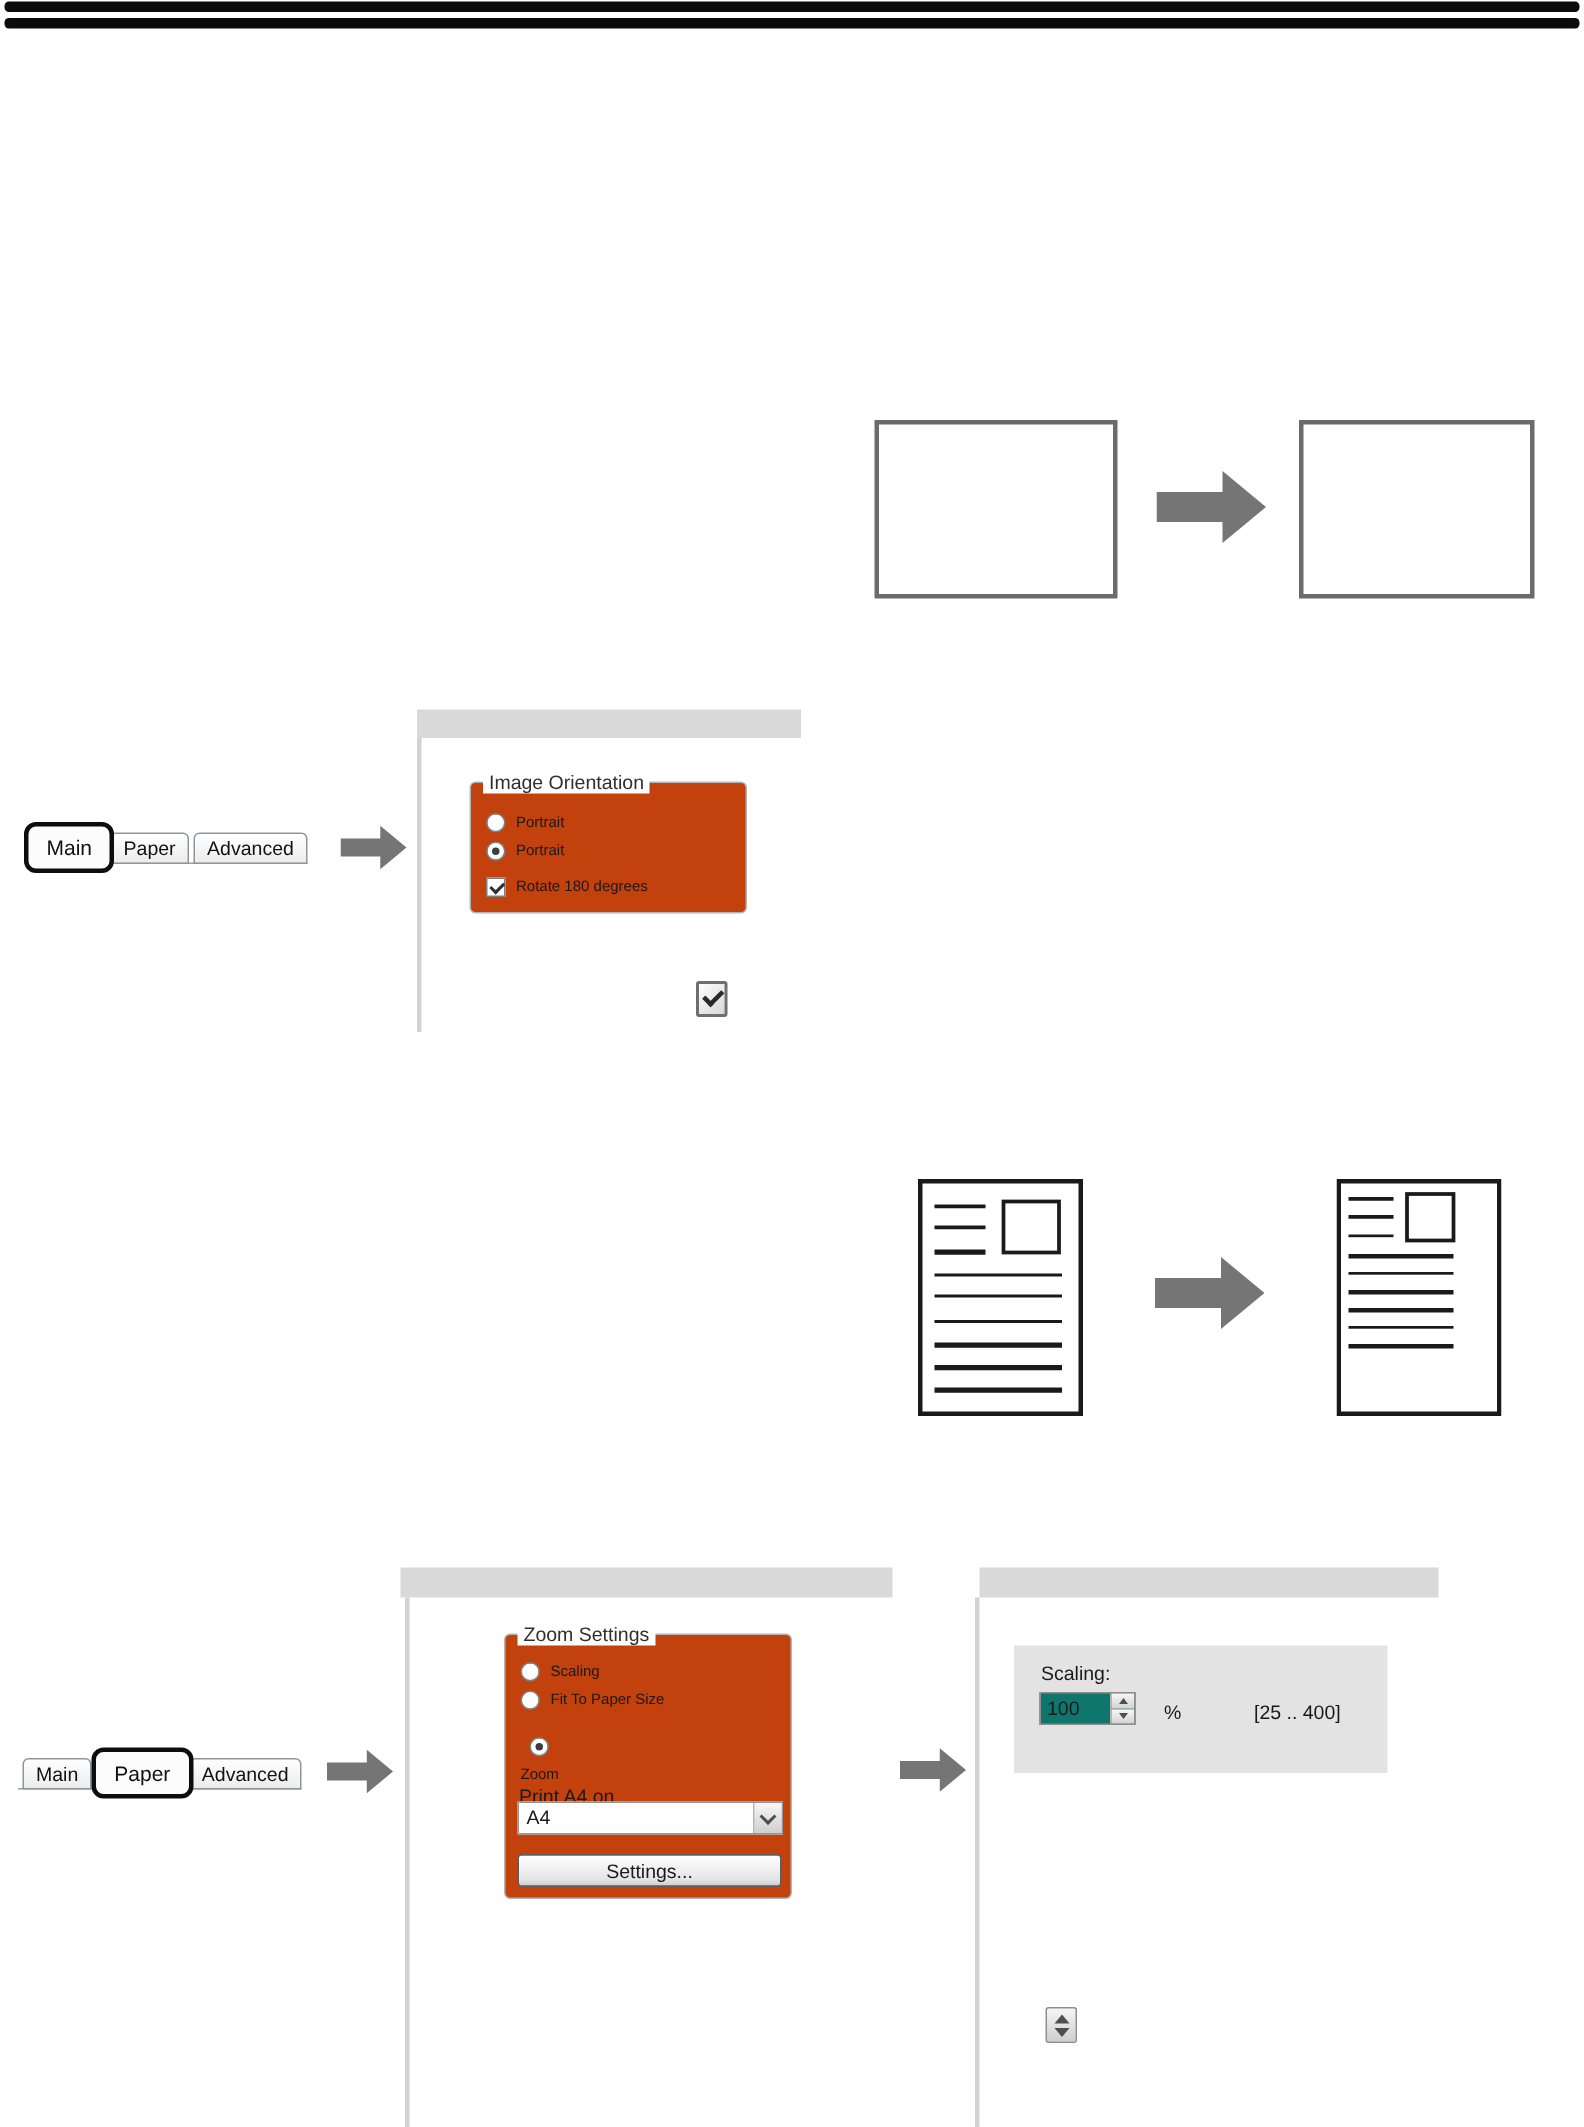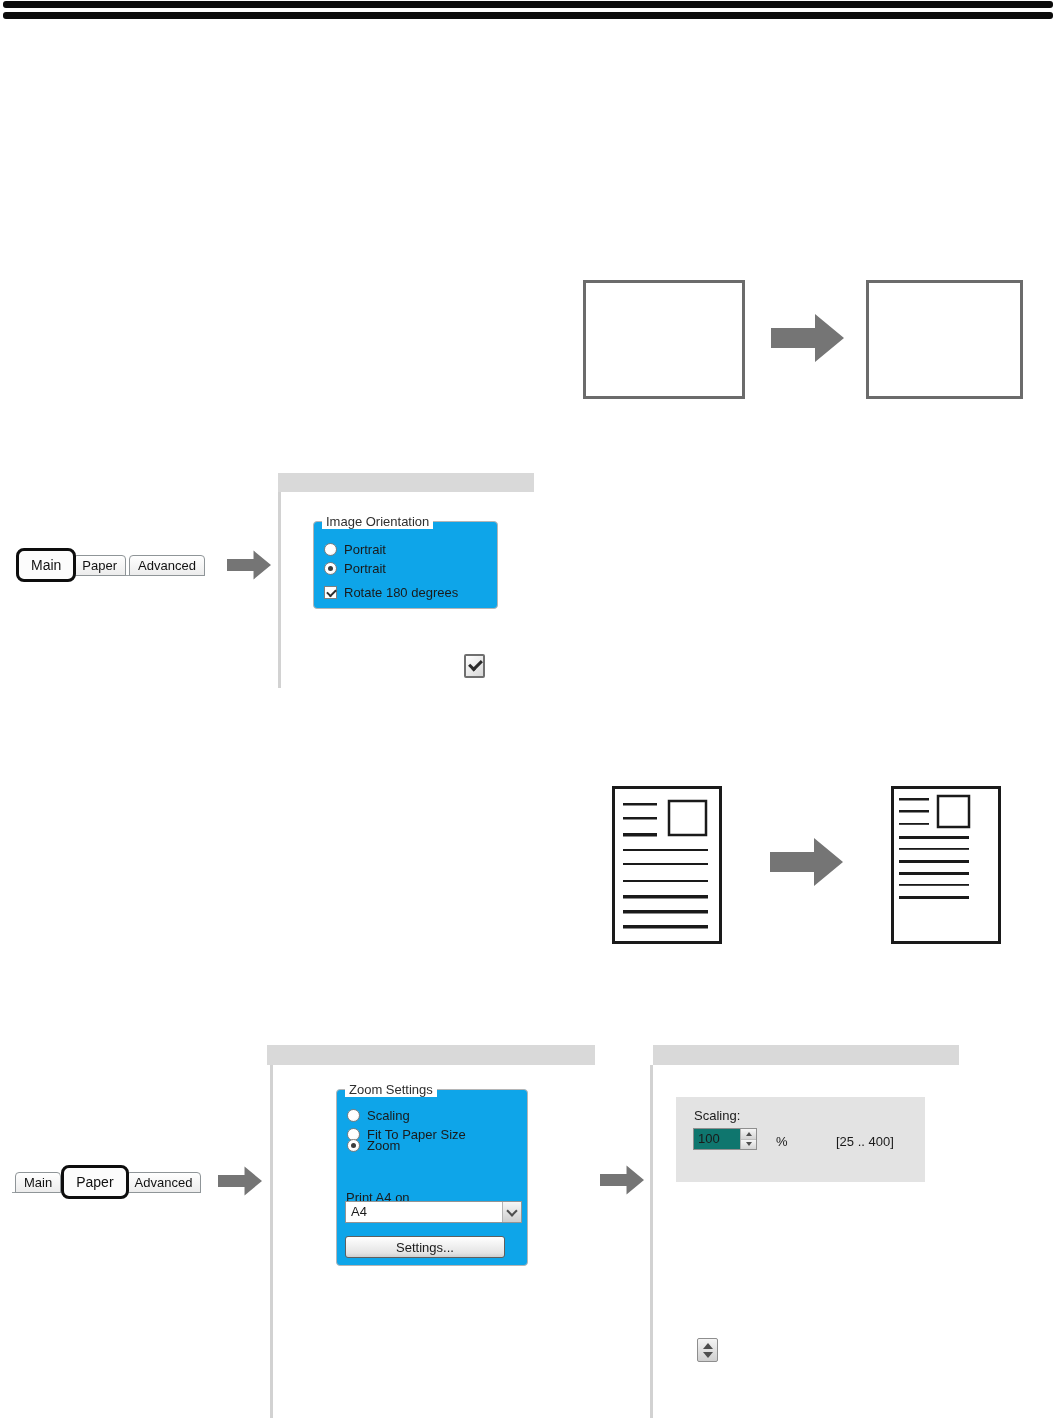--- a/index.html
+++ b/index.html
@@ -24,23 +24,23 @@
   .tabstrip{position:absolute;display:flex;align-items:flex-end;}
   .stripbase{position:absolute;left:0;right:0;bottom:6px;height:1px;background:#9aa0a3;z-index:0;}
   .tab{position:relative;z-index:1;box-sizing:border-box;height:21px;margin-bottom:6px;margin-left:3px;
        padding:0 8px;display:flex;align-items:center;font-size:13px;color:#111;
        background:linear-gradient(#ffffff,#ececec);border:1px solid #8f9598;border-radius:4px 4px 0 0;}
   .tab.active{z-index:3;height:34px;margin-bottom:0;margin-left:0;padding:0 12px;font-size:14px;
        background:#fcfcfc;border:3px solid #0d0d0d;border-radius:8px;}
   .tab.active + .tab{margin-left:-3px;}
 
   
-  .groupbox{position:absolute;box-sizing:border-box;border:1px solid #b5b5b5;border-radius:4px;background:#0ea5e9;}
+  .groupbox{position:absolute;box-sizing:border-box;border:1px solid #b5b5b5;border-radius:4px;background:#c2410c;}
   .gtitle{position:absolute;top:-8px;left:8px;background:#fff;padding:0 4px;font-size:13px;color:#2f2f2f;white-space:nowrap;}
-  .grow{position:absolute;left:10px;display:flex;align-items:center;gap:7px;font-size:13px;white-space:nowrap;}
+  .grow{position:absolute;left:10px;display:flex;align-items:center;gap:7px;font-size:10px;white-space:nowrap;}
 
   
   .radio{flex:none;width:13px;height:13px;box-sizing:border-box;border:1px solid #7f7f7f;border-radius:50%;
          background:radial-gradient(circle at 40% 35%,#ffffff 55%,#e2e2e2);position:relative;}
   .radio.on::after{content:"";position:absolute;inset:3px;border-radius:50%;background:#3d3d3d;}
 
   
   .cbx{flex:none;width:13px;height:13px;box-sizing:border-box;border:1px solid #7f7f7f;background:#fff;position:relative;}
   .cbx.on::after{content:"";position:absolute;left:2px;top:2px;width:7px;height:4px;
                  border-left:2px solid #2e2e2e;border-bottom:2px solid #2e2e2e;transform:rotate(-45deg);}
@@ -179,32 +179,32 @@
   <div class="groupbox" style="left:336px;top:1089px;width:192px;height:177px;">
     <div class="gtitle">Zoom Settings</div>
     <div class="grow" style="top:18px;">
       <span class="radio"></span>
       <span>Scaling</span>
     </div>
     <div class="grow" style="top:37px;">
       <span class="radio"></span>
       <span>Fit To Paper Size</span>
     </div>
-    <div class="grow" style="top:48px;">
+    <div class="grow" style="top:68px;flex-direction:column;">
       <span class="radio on"></span>
       <span>Zoom</span>
     </div>
     <div class="label13" style="left:9px;top:100px;">Print A4 on</div>
     <div class="combo" style="left:8px;top:111px;width:177px;height:22px;">
       <span class="val">A4</span>
       <span class="btn">
         <span class="chev"></span>
       </span>
     </div>
-    <div class="pushbtn" style="left:8px;top:146px;width:160px;height:22px;text-align:center;">Settings...</div>
+    <div class="pushbtn" style="left:8px;top:146px;width:176px;height:22px;text-align:center;">Settings...</div>
   </div>
 
   <svg class="arrow" style="left:600px;top:1164px;" width="44" height="32" viewBox="0 0 73 48">
     <polygon points="0,14 44,14 44,0 73,24 44,48 44,34 0,34" fill="#757575"></polygon>
   </svg>
 
   <div class="scalepanel" style="left:676px;top:1097px;width:249px;height:85px;">
     <div class="label13" style="left:18px;top:11px;">Scaling:</div>
     <div class="spinbox" style="left:17px;top:31px;width:64px;height:22px;">
       <span class="val">100</span>

